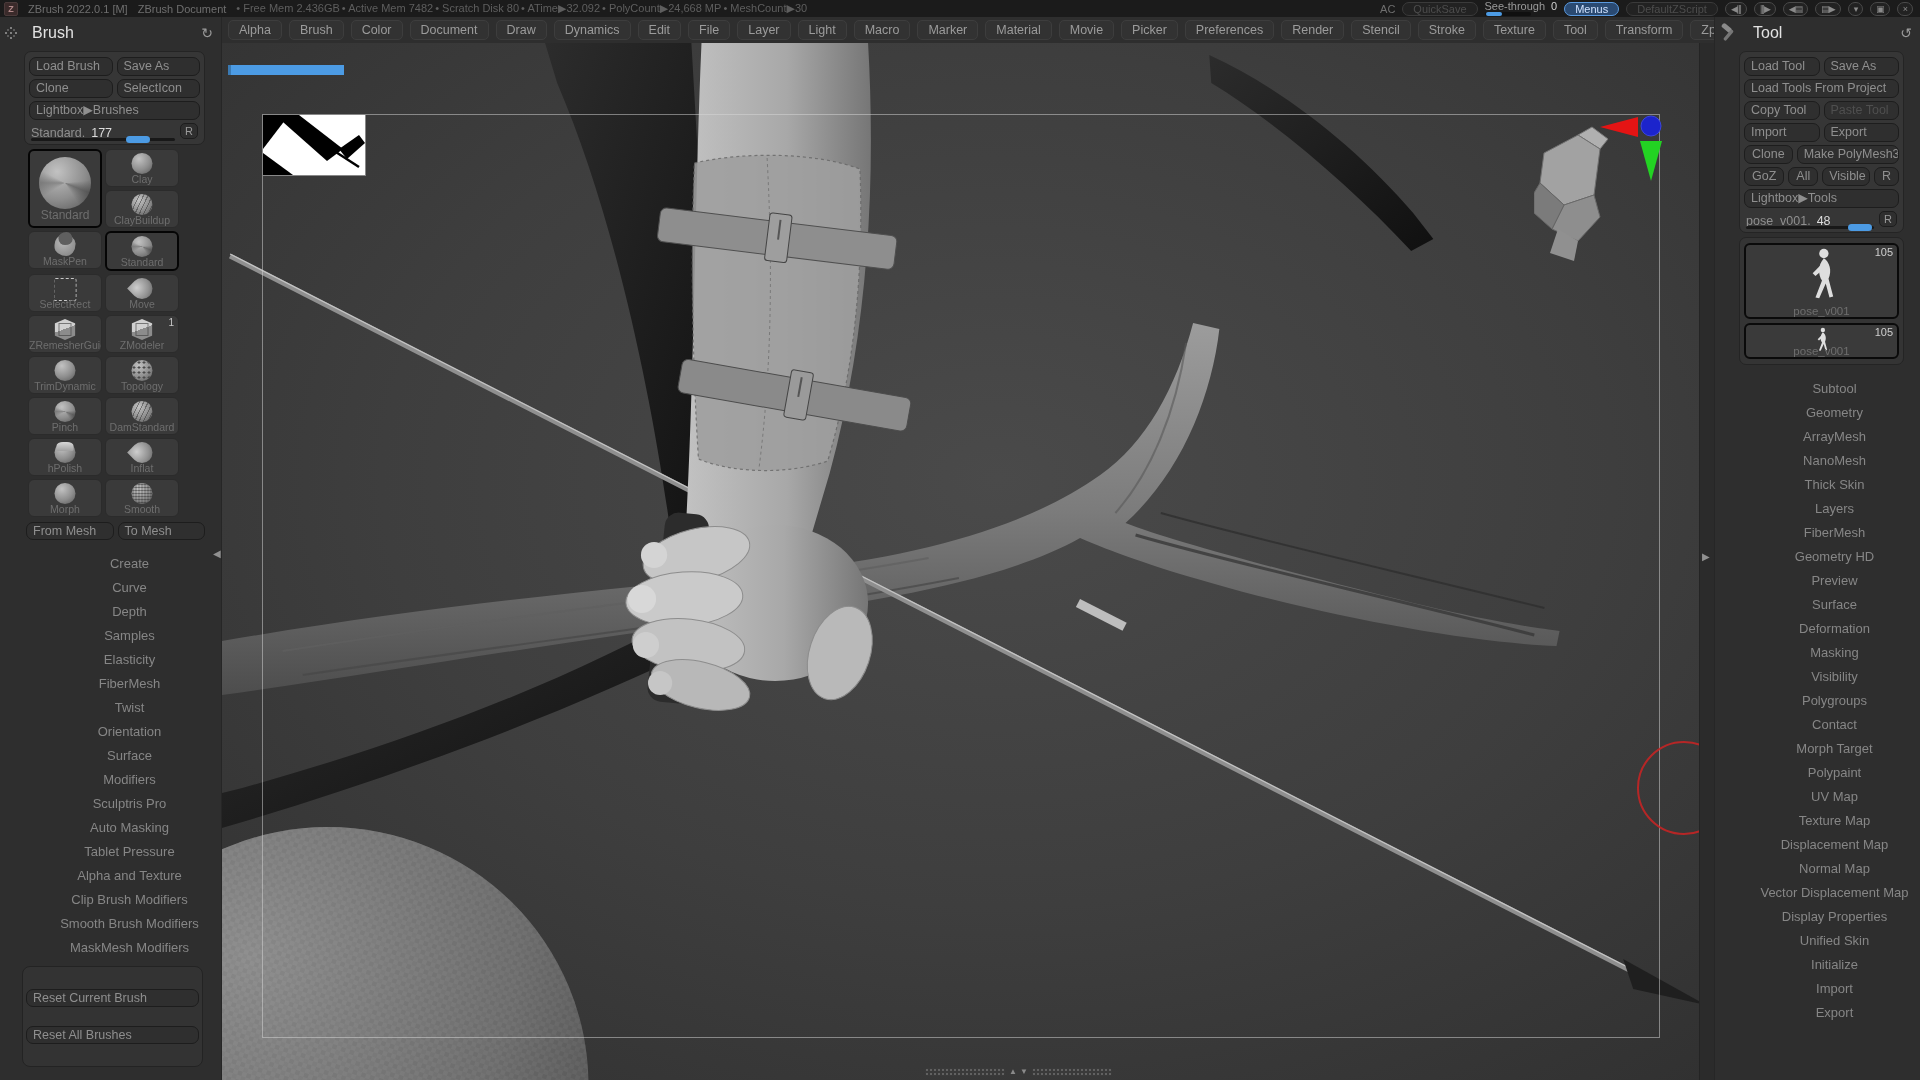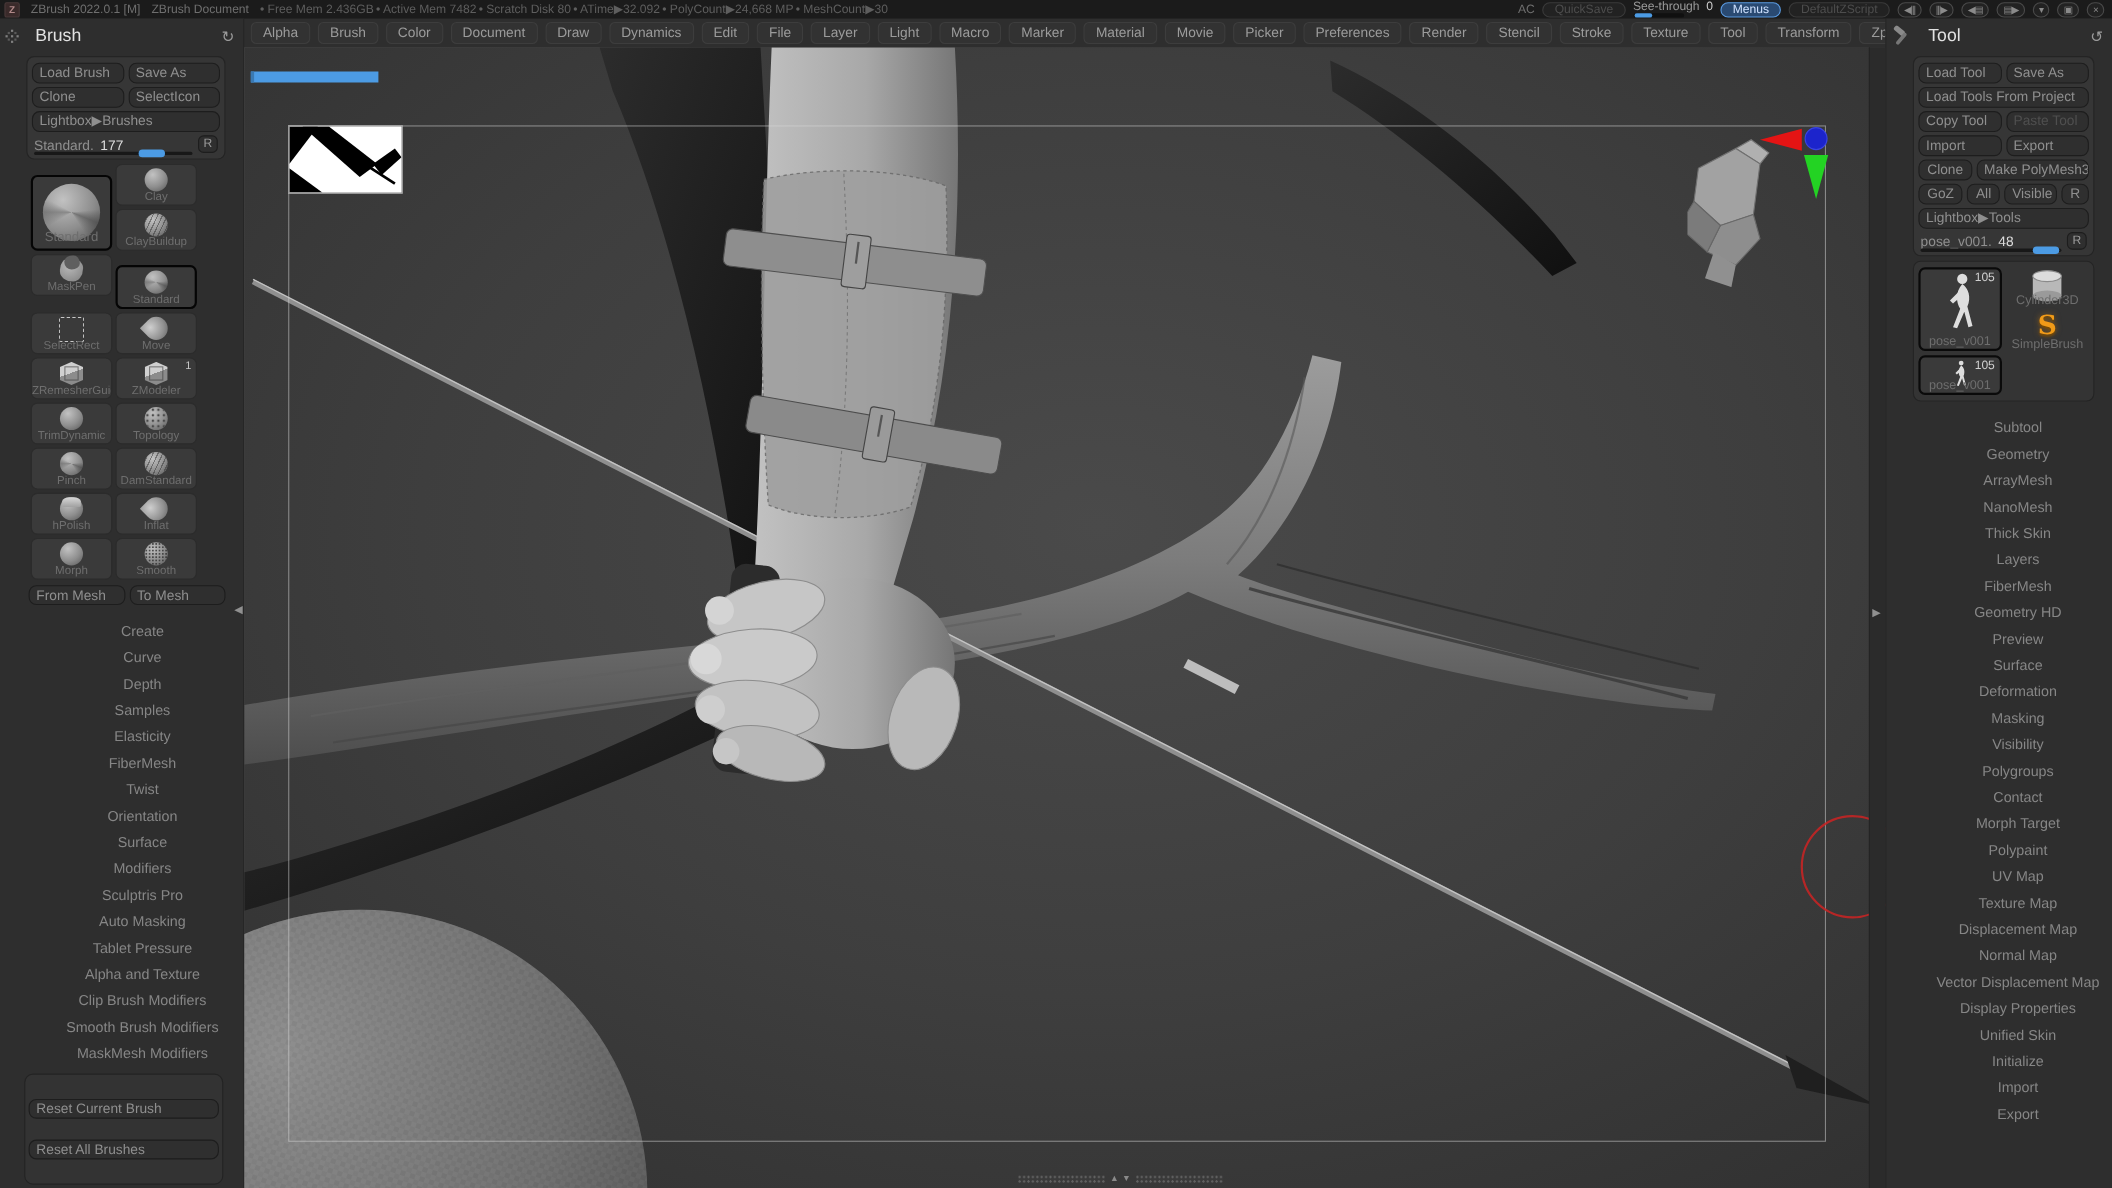--- a/index.html
+++ b/index.html
@@ -51,21 +51,21 @@
   .slider .s-val{font-size:12.5px;color:#dcdcdc;margin-left:6px;}
   .slider .s-track{position:absolute;left:0;right:0;bottom:-2px;height:3px;background:#181818;border-radius:2px;}
   .slider .s-handle{position:absolute;bottom:-4px;width:24px;height:7px;border-radius:4px;background:#4c9be4;}
   .rbtn{background:#2f2f2f;border:1px solid #1d1d1d;border-radius:5px;color:#9a9a9a;font-size:11px;
         width:18px;height:16px;cursor:pointer;font-family:inherit;padding:0;}
   
   .brush-grid{display:grid;grid-template-columns:74px 74px;gap:3px;margin:4px 0 0 28px;}
   .brush-cell{position:relative;background:#3a3a3a;border:1px solid #2b2b2b;border-radius:6px;height:36px;
               cursor:pointer;overflow:hidden;}
   .brush-cell.large{grid-row:span 2;height:auto;}
-  .brush-cell.selected{border:2px solid #050505;margin-top:10px;}
+  .brush-cell.selected{border:2px solid #050505;}
   .b-label{position:absolute;left:0;right:0;bottom:1px;text-align:center;font-size:10.5px;color:#6e6e6e;
            white-space:nowrap;overflow:hidden;}
   .brush-cell.large .b-label{font-size:12px;bottom:4px;}
   .b-badge{position:absolute;top:1px;right:4px;font-size:10px;color:#c8c8c8;}
   .b-icon{position:absolute;left:50%;top:3px;transform:translateX(-50%);width:21px;height:21px;}
   .brush-cell.large .b-icon{width:52px;height:52px;top:6px;}
   .i-sphere,.i-swirl,.i-rough-sphere,.i-sphere-dots,.i-sphere-lines,.i-cut-sphere{
       border-radius:50%;background:radial-gradient(circle at 35% 28%,#c2c2c2,#8e8e8e 55%,#565656);}
   .i-swirl::after{content:"";position:absolute;inset:0;border-radius:50%;
       background:conic-gradient(from 40deg,transparent 0 12%,rgba(0,0,0,.28) 20%,transparent 30% 55%,rgba(0,0,0,.22) 64%,transparent 72%);}
@@ -498,34 +498,20 @@
           <div class="tool-cell boxed small">
             <div class="t-icon"><svg width="18" height="26" viewBox="0 0 40 60">
                 <circle cx="22" cy="7" r="5" fill="#dedede"></circle>
                 <path d="M22,12 C15,20 16,30 20,36 L13,54 L17,55 L24,39 L28,54 L32,53 L27,34 C31,25 28,16 22,12 Z" fill="#dedede"></path>
                 <path d="M20,18 L10,28 L13,31 L21,24 Z" fill="#dedede"></path>
               </svg></div>
             <span class="t-badge">105</span>
             <div class="t-label">pose_v001</div>
           </div>
         </div>
-        <div class="t-col">
-          <div class="tool-cell plain">
-            <div class="t-icon"><svg width="34" height="30" viewBox="0 0 34 30">
-                <rect x="4" y="6" width="26" height="18" fill="#b8b8b8"></rect>
-                <ellipse cx="17" cy="24" rx="13" ry="5" fill="#9a9a9a"></ellipse>
-                <ellipse cx="17" cy="6" rx="13" ry="5" fill="#dcdcdc" stroke="#8a8a8a"></ellipse>
-              </svg></div>
-            <div class="t-label">Cylinder3D</div>
-          </div>
-          <div class="tool-cell plain">
-            <div class="t-icon"><span class="orange-s">S</span></div>
-            <div class="t-label">SimpleBrush</div>
-          </div>
-        </div>
       </div>
     <ul class="sections" id="tool-sections">
         <li>Subtool</li>
         <li>Geometry</li>
         <li>ArrayMesh</li>
         <li>NanoMesh</li>
         <li>Thick Skin</li>
         <li>Layers</li>
         <li>FiberMesh</li>
         <li>Geometry HD</li>

